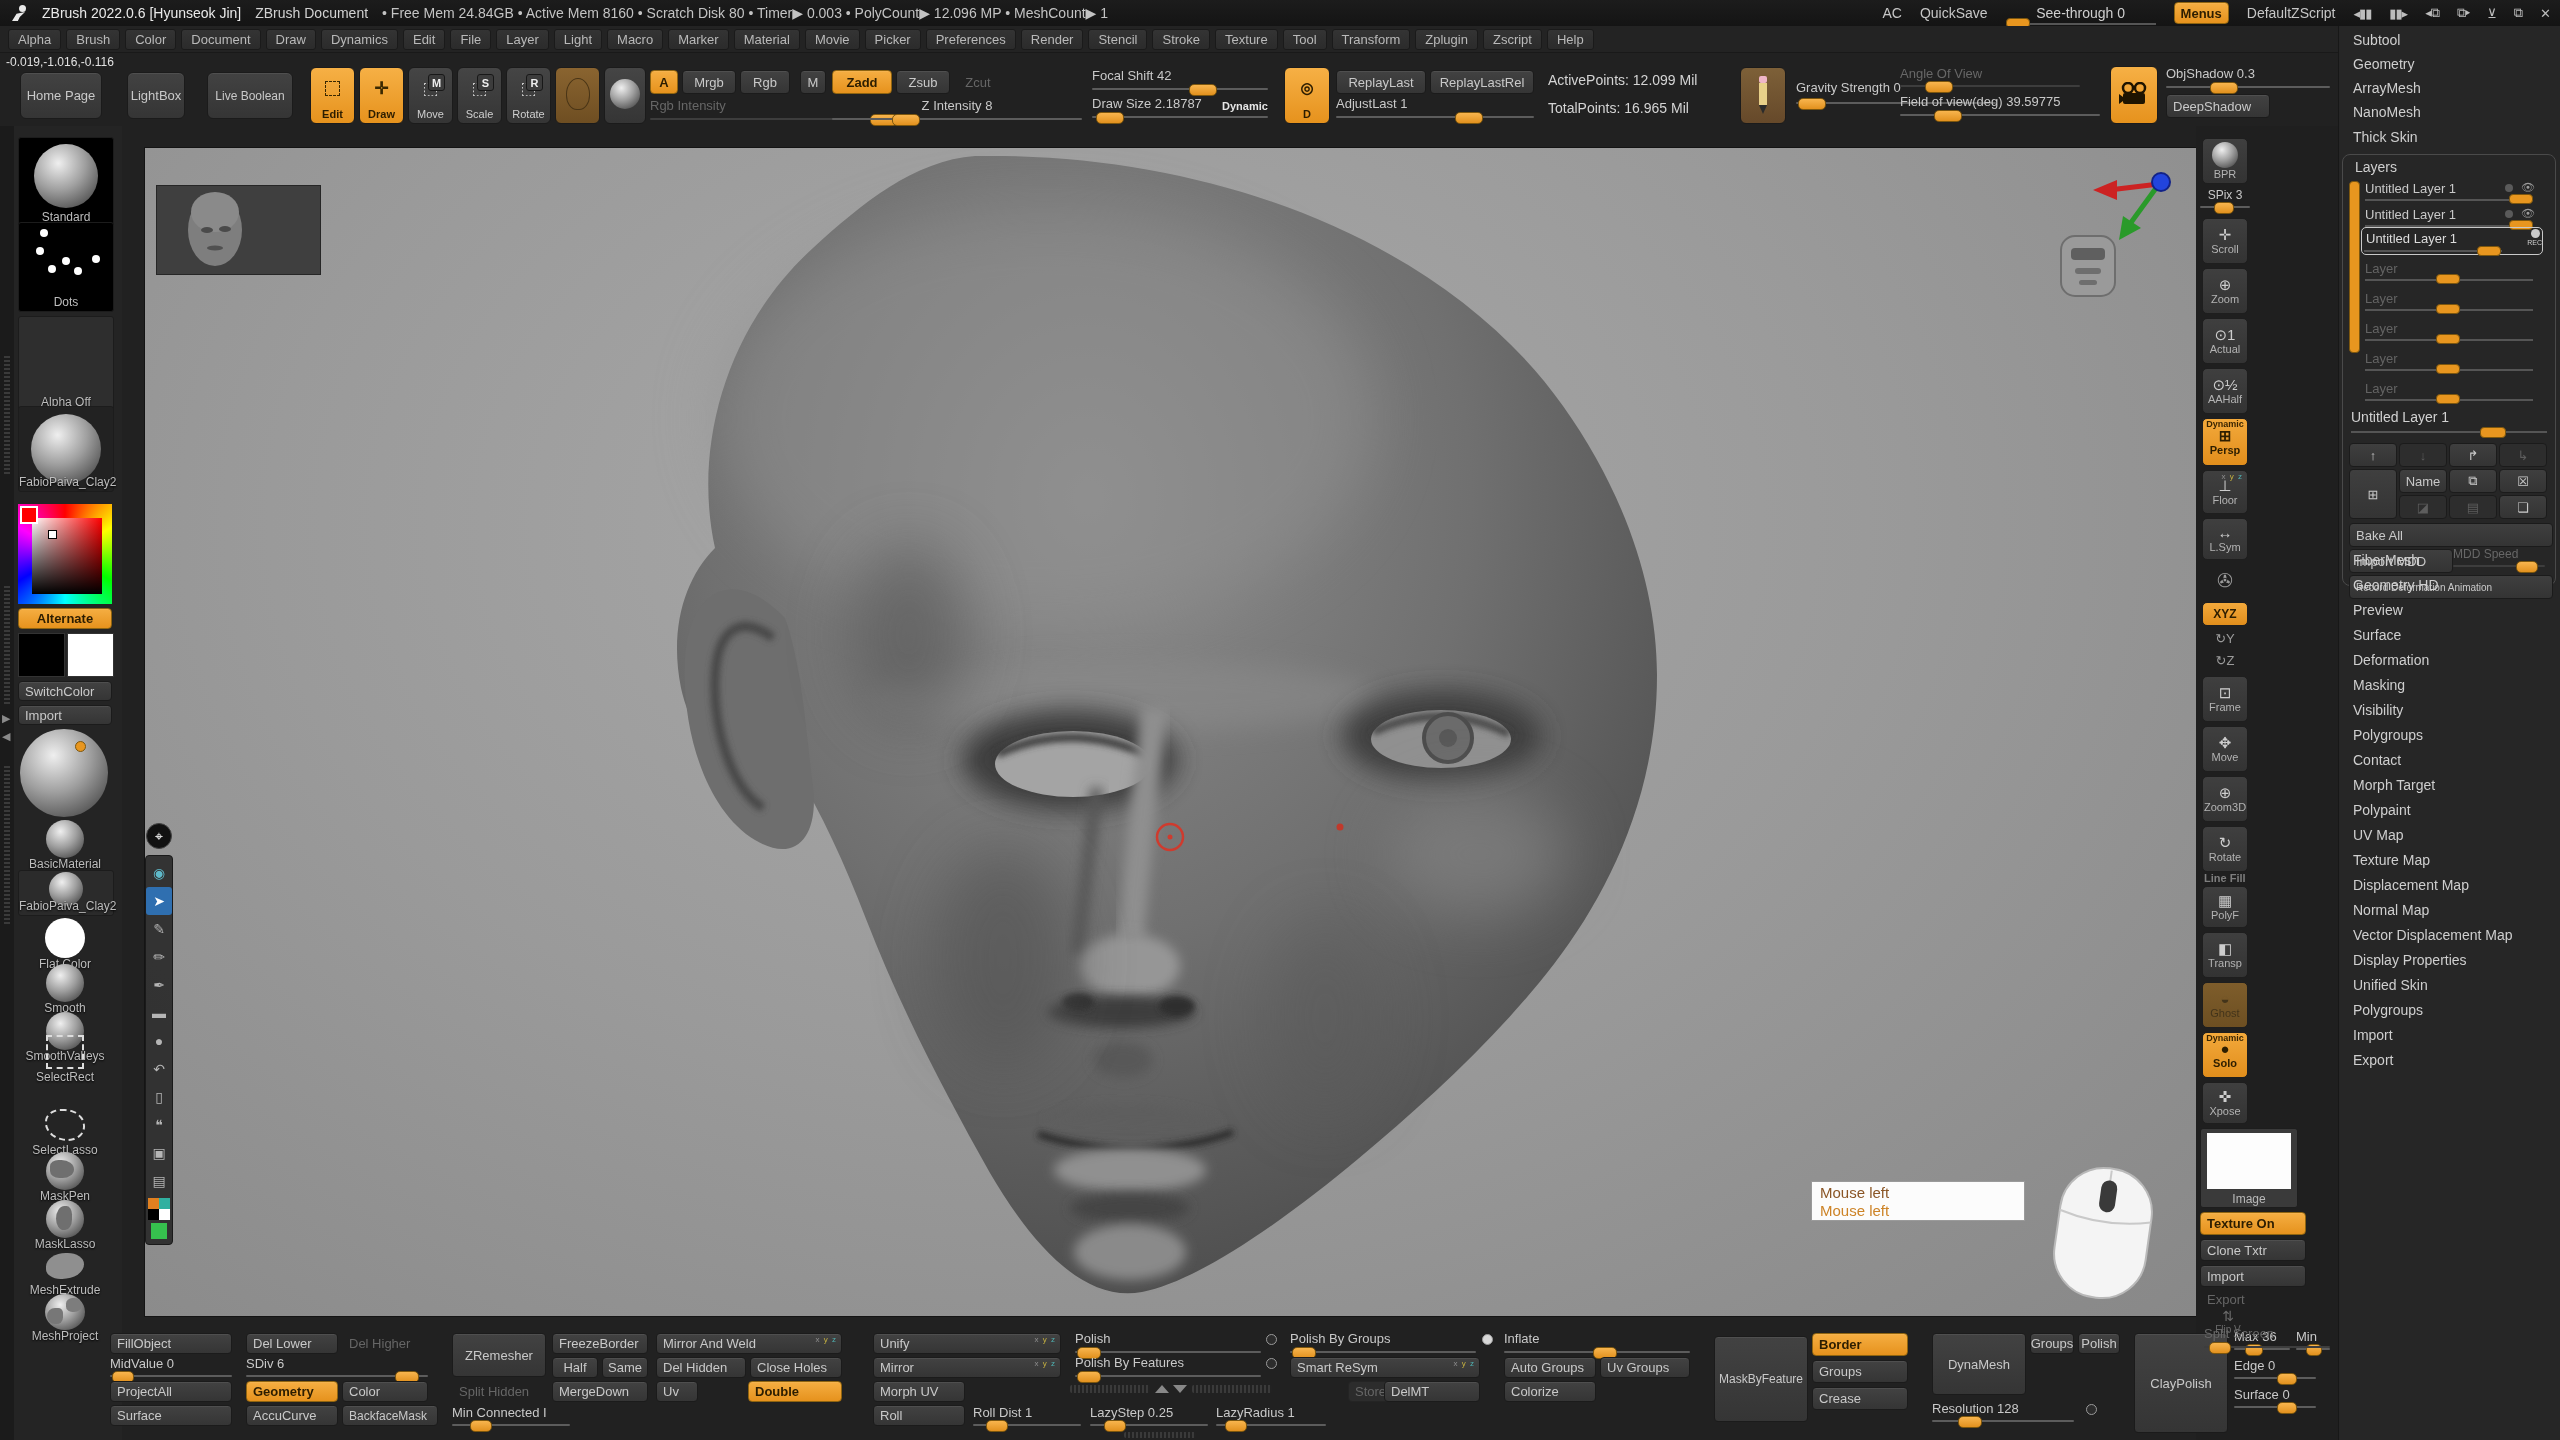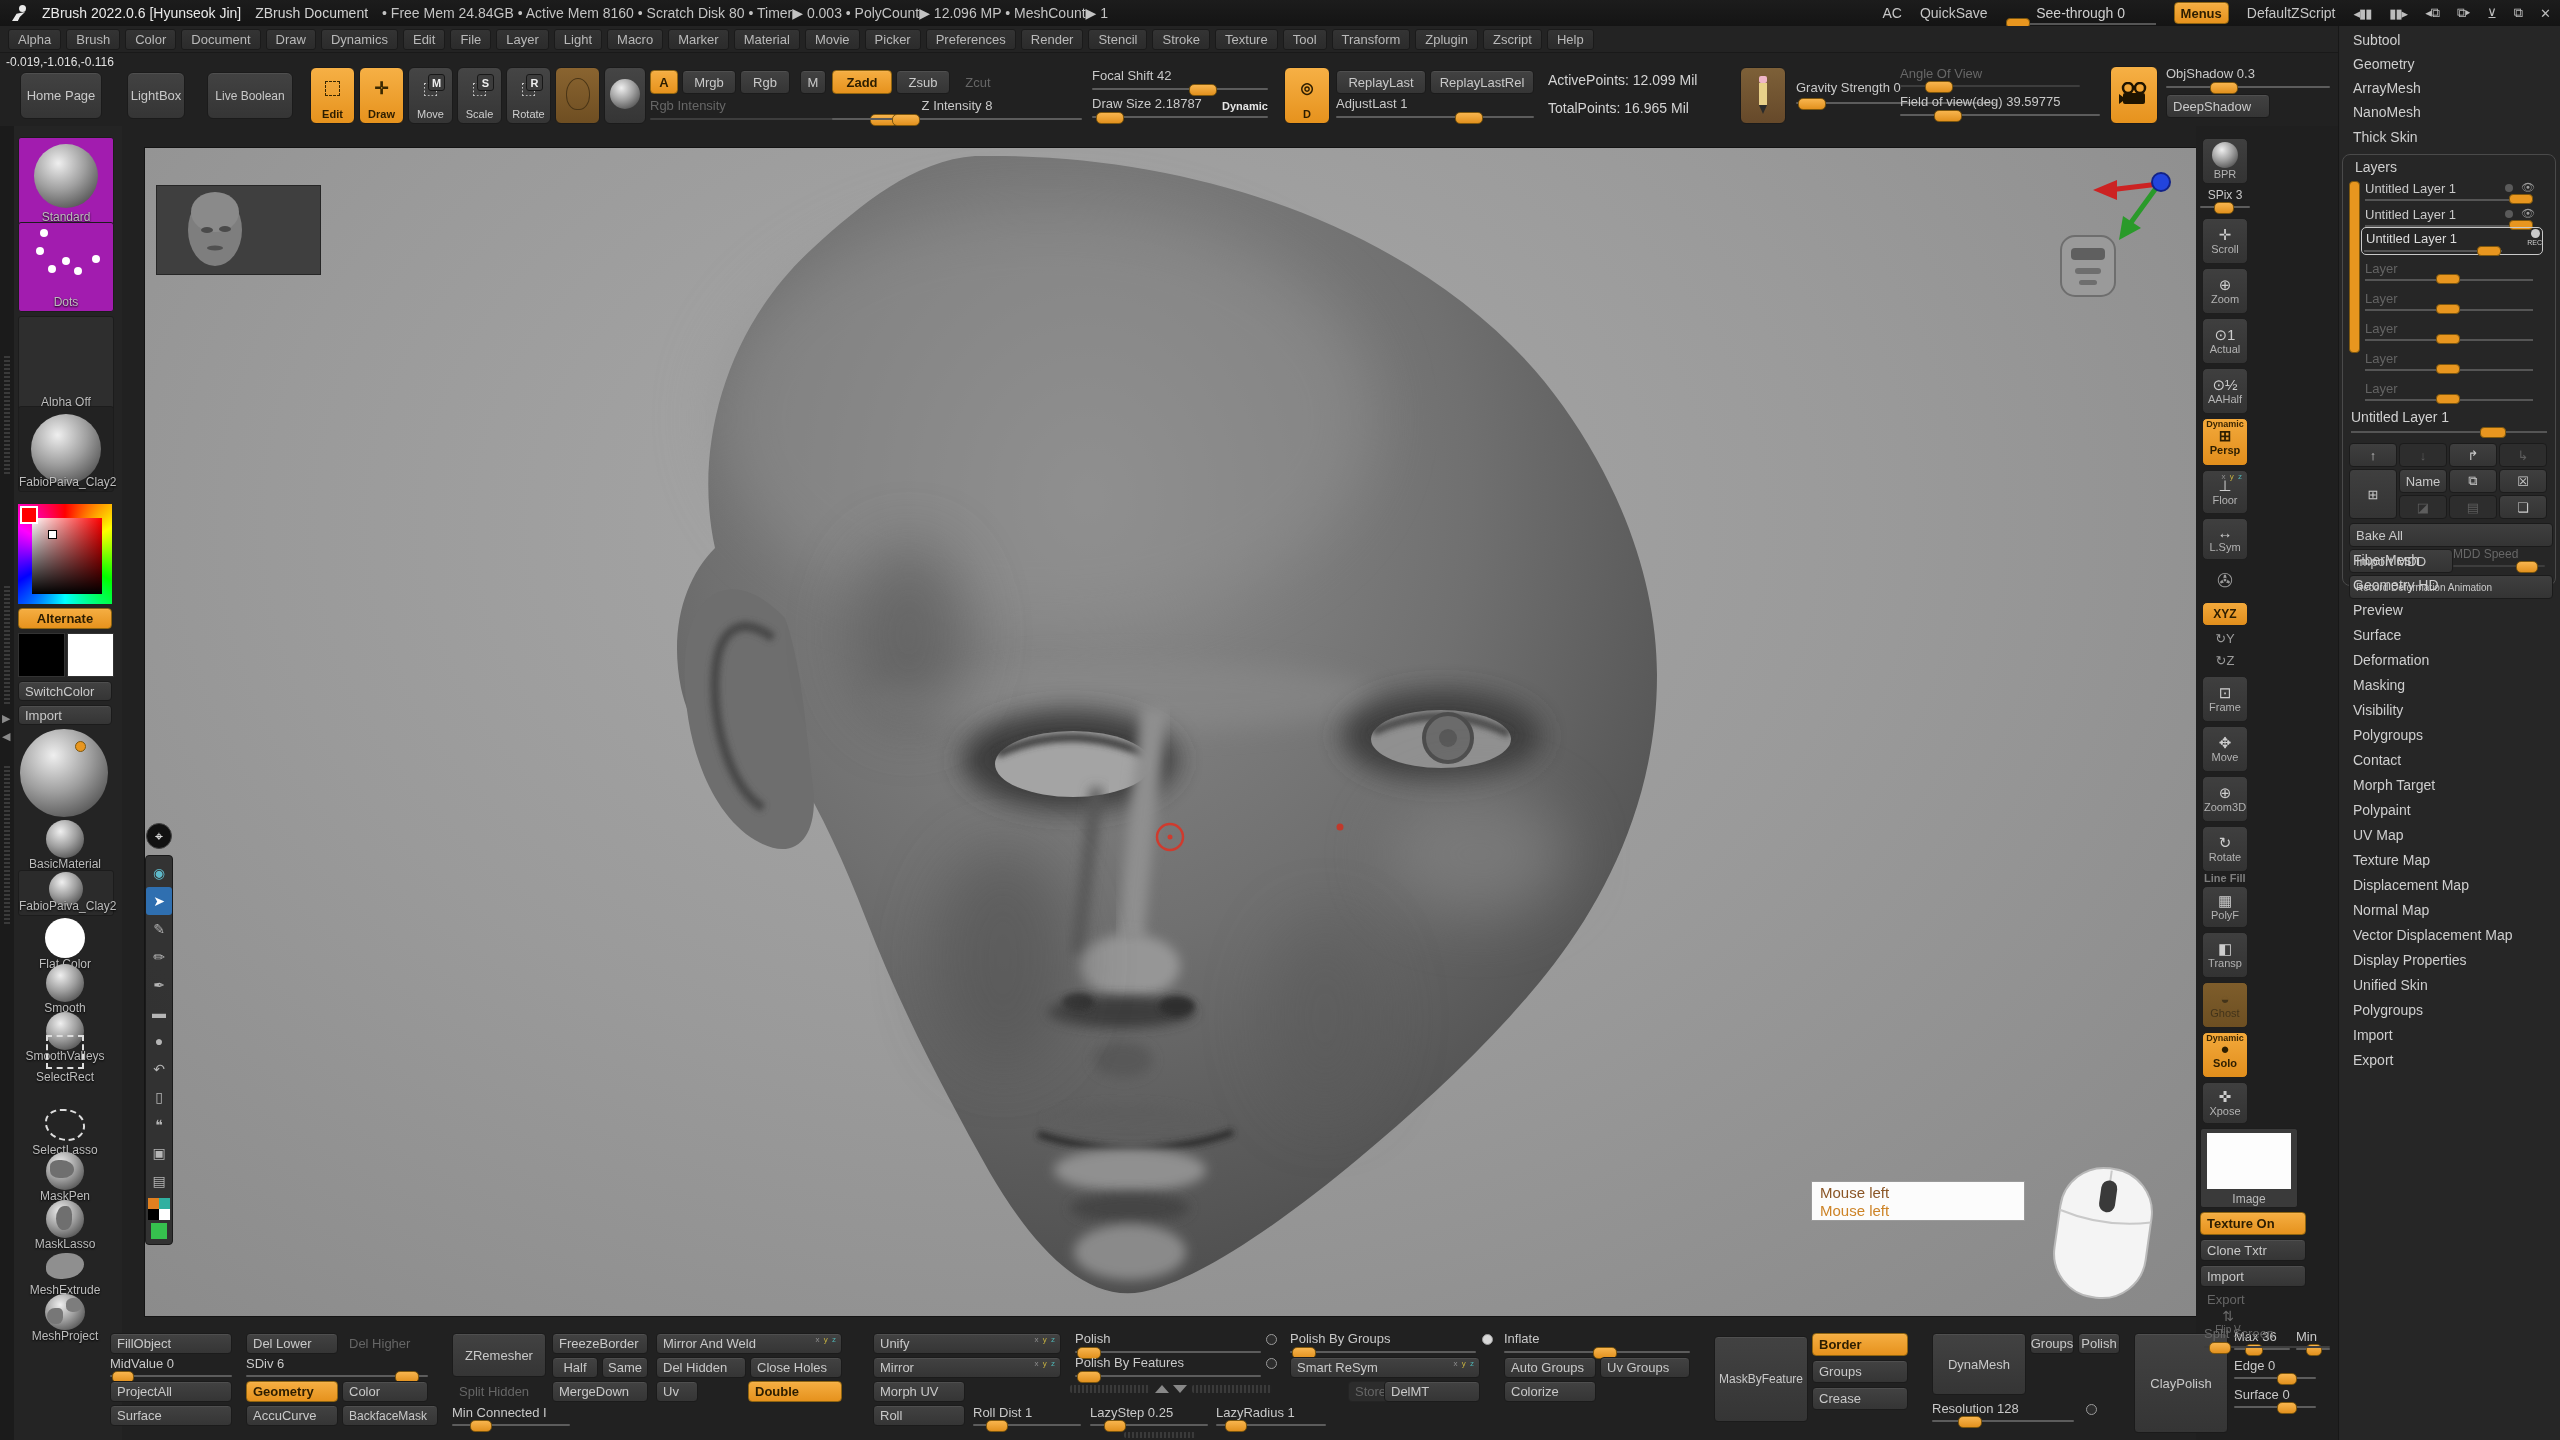--- a/index.html
+++ b/index.html
@@ -47,21 +47,21 @@
           background:linear-gradient(#454545,#353535);border:1px solid #1b1b1b;font-size:11px;color:#cfcfcf}
   .bigbtn.on{background:linear-gradient(#f6b045,#e6921d);color:#2c1d00;font-weight:bold}
   .bigbtn .ic{flex:1;display:flex;align-items:center;justify-content:center;font-size:17px}
   .badge{position:absolute;top:6px;right:7px;width:15px;height:15px;background:#3c3c3c;border:1px solid #181818;
          border-radius:3px;color:#eee;font-size:11px;font-weight:bold;display:flex;align-items:center;justify-content:center}
   .sphere{border-radius:50%;background:radial-gradient(circle at 38% 30%,#efefef,#9f9f9f 45%,#4e4e4e 85%)}
   
   #sidebar{position:absolute;left:14px;top:126px;width:108px;height:1314px;background:#242424}
   .sbitem{position:absolute;left:4px;width:94px;text-align:center}
   .sbitem .lbl{font-size:12px;color:#bdbdbd;text-shadow:0 1px 2px #000;line-height:13px}
-  .thumbbox{position:relative;width:94px;background:#a21caf;border:1px solid #1c1c1c;border-radius:3px;
+  .thumbbox{position:relative;width:94px;background:#000000;border:1px solid #1c1c1c;border-radius:3px;
             display:flex;align-items:center;justify-content:center}
   .thumbbox .lbl{position:absolute;bottom:2px;left:0;right:0}
   
   #canvas{position:absolute;left:144px;top:147px;width:2052px;height:1168px;
           background:radial-gradient(ellipse at 45% 32%,#a9a9a9 0%,#9a9a9a 50%,#888 100%);
           border:1px solid #141414;overflow:hidden}
   #thumbhead{position:absolute;left:11px;top:37px;width:163px;height:88px;background:#3f3f3f;border:1px solid #262626}
   #tooltip{position:absolute;left:1666px;top:1033px;width:214px;height:40px;background:#fcfcfc;border:1px solid #9a9a9a;
            padding:2px 8px;box-sizing:border-box;font-size:15px;line-height:18px}
   #tooltip .l1{color:#8a5525}#tooltip .l2{color:#cd8326}

